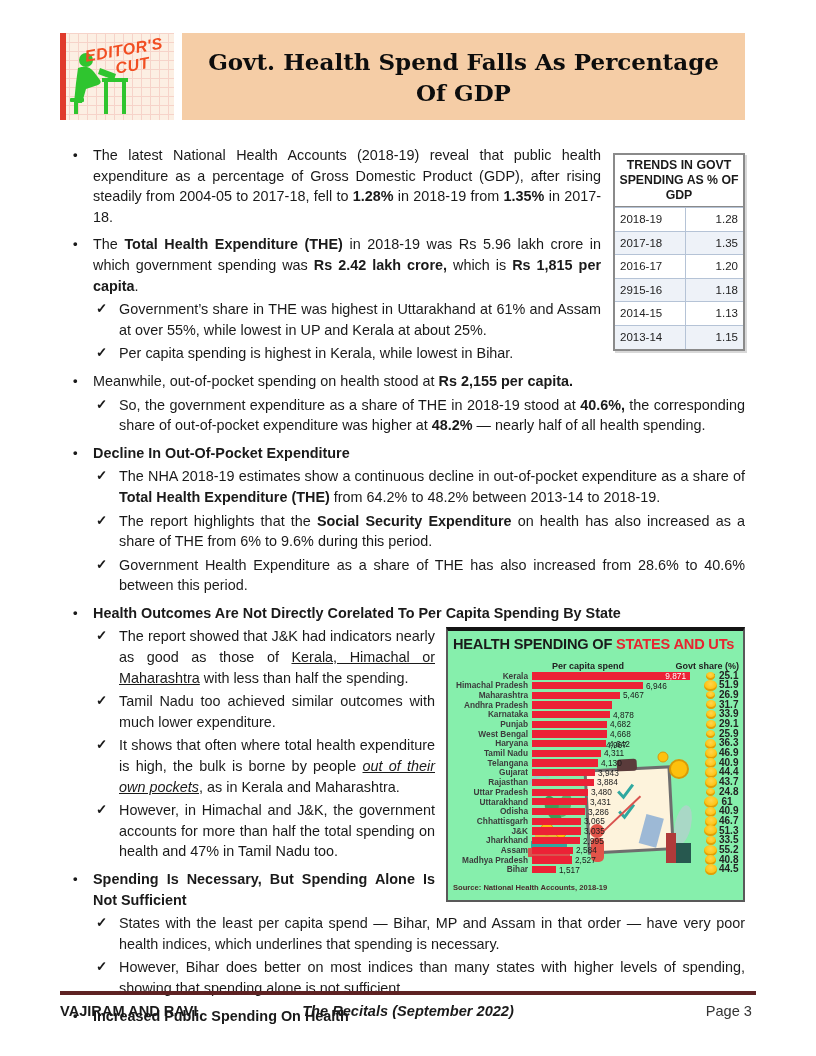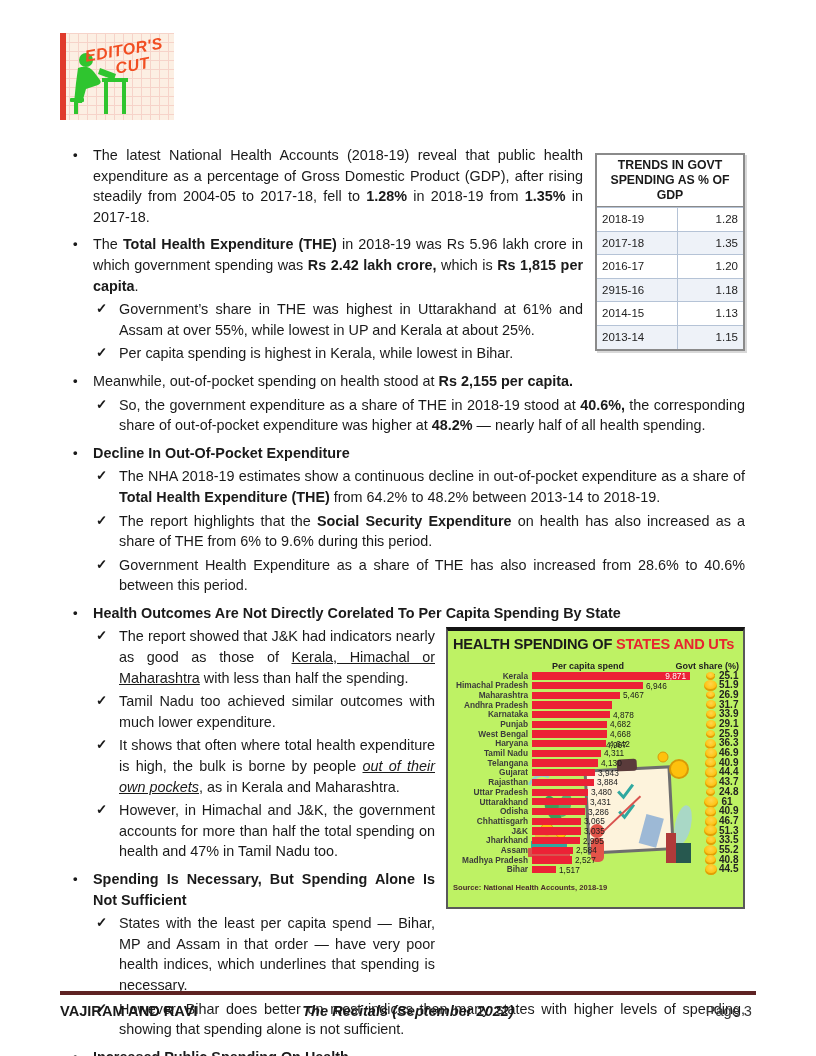--- a/index.html
+++ b/index.html
@@ -32,51 +32,51 @@
   .mk { flex:0 0 23px; font-weight:700; }
   .b1 .mk, .b1h .mk { font-size:13px; padding-left:3px; }
   .c2 .mk { font-size:13.5px; }
   .tx { flex:1; text-align:justify; }
   .b1h .tx { font-weight:700; }
   .sb { font-weight:700; }
   .si { font-style:italic; }
   .su { text-decoration:underline; }
   .hl-box { background:#cbd7ea; font-weight:700; padding:0 3px; }
   
-  .trends { float:right; width:150px; margin:8px 0 6px 12px; border:2px solid #8a8a8a; background:#fff; box-shadow:2px 2px 0 #d8d8d8; }
+  .trends { float:right; width:132px; margin:8px 0 6px 12px; border:2px solid #8a8a8a; background:#fff; box-shadow:2px 2px 0 #d8d8d8; }
   .trends .t-title { font-weight:700; font-size:12.3px; line-height:15px; text-align:center; padding:3px 2px; border-bottom:1.5px solid #8a8a8a; }
   .trends table { width:100%; border-collapse:collapse; font-size:11.5px; }
   .trends td { border-top:1px solid #b5c3d6; padding:1px 5px; color:#222; }
   .trends td.yr { width:55%; }
   .trends td.val { text-align:right; border-left:1px solid #b5c3d6; }
   .trends tr:nth-child(even) { background:#eef2f8; }
   
   .chartwrap { overflow:hidden; }
   .chart {
     float:right; width:299px; margin:4px 0 8px 11px;
-    background:#bef264; border:2px solid #595959; border-top:4px solid #141414;
+    background:#86efac; border:2px solid #595959; border-top:4px solid #141414;
   }
   .chart-title { font-weight:700; font-size:14.6px; letter-spacing:-.2px; padding:3px 5px 1px; white-space:nowrap; }
   .chart-title .red { color:#e8232f; }
   .chart-cols { position:relative; height:14px; font-size:9px; font-weight:700; color:#222; }
   .chart-cols .pc { position:absolute; left:104px; top:0; }
   .chart-cols .gs { position:absolute; right:4px; top:0; }
   .chart-cols .arr { position:absolute; right:27px; top:9px; font-size:5px; color:#111; }
   .chart-rows { position:relative; padding-top:1px; }
   .crow { display:flex; align-items:center; height:9.7px; }
   .clab { flex:0 0 84px; text-align:right; padding-right:4px; font-size:8.3px; font-weight:700; color:#3c3c3c; white-space:nowrap; }
   .cbarz { flex:0 0 170px; position:relative; height:9.7px; }
   .cbar { position:absolute; left:0; top:1.2px; height:7.3px; background:#ec2236; }
   .cval { position:absolute; top:50%; transform:translateY(-50%); font-size:8.3px; color:#1a1a1a; white-space:nowrap; }
   .cval.inside { right:4px; left:auto; color:#fff; }
   .ccoinz { flex:0 0 17px; display:flex; align-items:center; justify-content:center; }
   .coin { display:block; border-radius:50%; background:radial-gradient(circle at 50% 35%, #ffd44d, #fec10d 65%);
     box-shadow:inset 0 -2px 0 rgba(205,135,0,.6); }
   .cshare { flex:0 0 24px; text-align:center; font-size:10px; font-weight:700; color:#222; padding-right:8px; }
-  .csource { font-size:7.6px; font-weight:700; color:#4a2c2c; padding:3px 5px 9px; }
+  .csource { font-size:7.6px; font-weight:700; color:#4a2c2c; padding:3px 5px 2px; }
   .illus { position:absolute; right:42px; bottom:4px; pointer-events:none; }
   
   .footer { position:absolute; left:60px; right:60px; top:991px; }
   .f-rule { height:4px; background:#5e2223; }
   .f-row { position:relative; margin-top:8px; font-size:14.6px; }
   .f-left { font-weight:700; }
   .f-center { position:absolute; left:50%; top:0; transform:translateX(-50%); font-weight:700; font-style:italic; }
   .f-right { position:absolute; right:4px; top:0; color:#333; }
 </style>
 </head>
@@ -96,20 +96,23 @@
           <rect x="38" y="34" width="26" height="4"></rect>
           <rect x="40" y="38" width="4" height="32"></rect>
           <rect x="58" y="38" width="4" height="32"></rect>
           <path d="M36 24 l16 6 l-2 6 l-16 -6 z"></path>
         </g>
       </svg>
       <div class="logo-text">
         <span class="l1">EDITOR'S</span>
         <span class="l2">CUT</span>
       </div>
+    </div>
+    <div class="titleband" style="background: rgb(245, 205, 166);">
+      <h1>Govt. Health Spend Falls As Percentage Of GDP</h1>
     </div>
   </div>
 
   <div class="content">
 
     <div>
       <aside class="trends">
         <div class="t-title">
           <span>TRENDS IN GOVT</span><br>
           <span>SPENDING AS % OF GDP</span>

